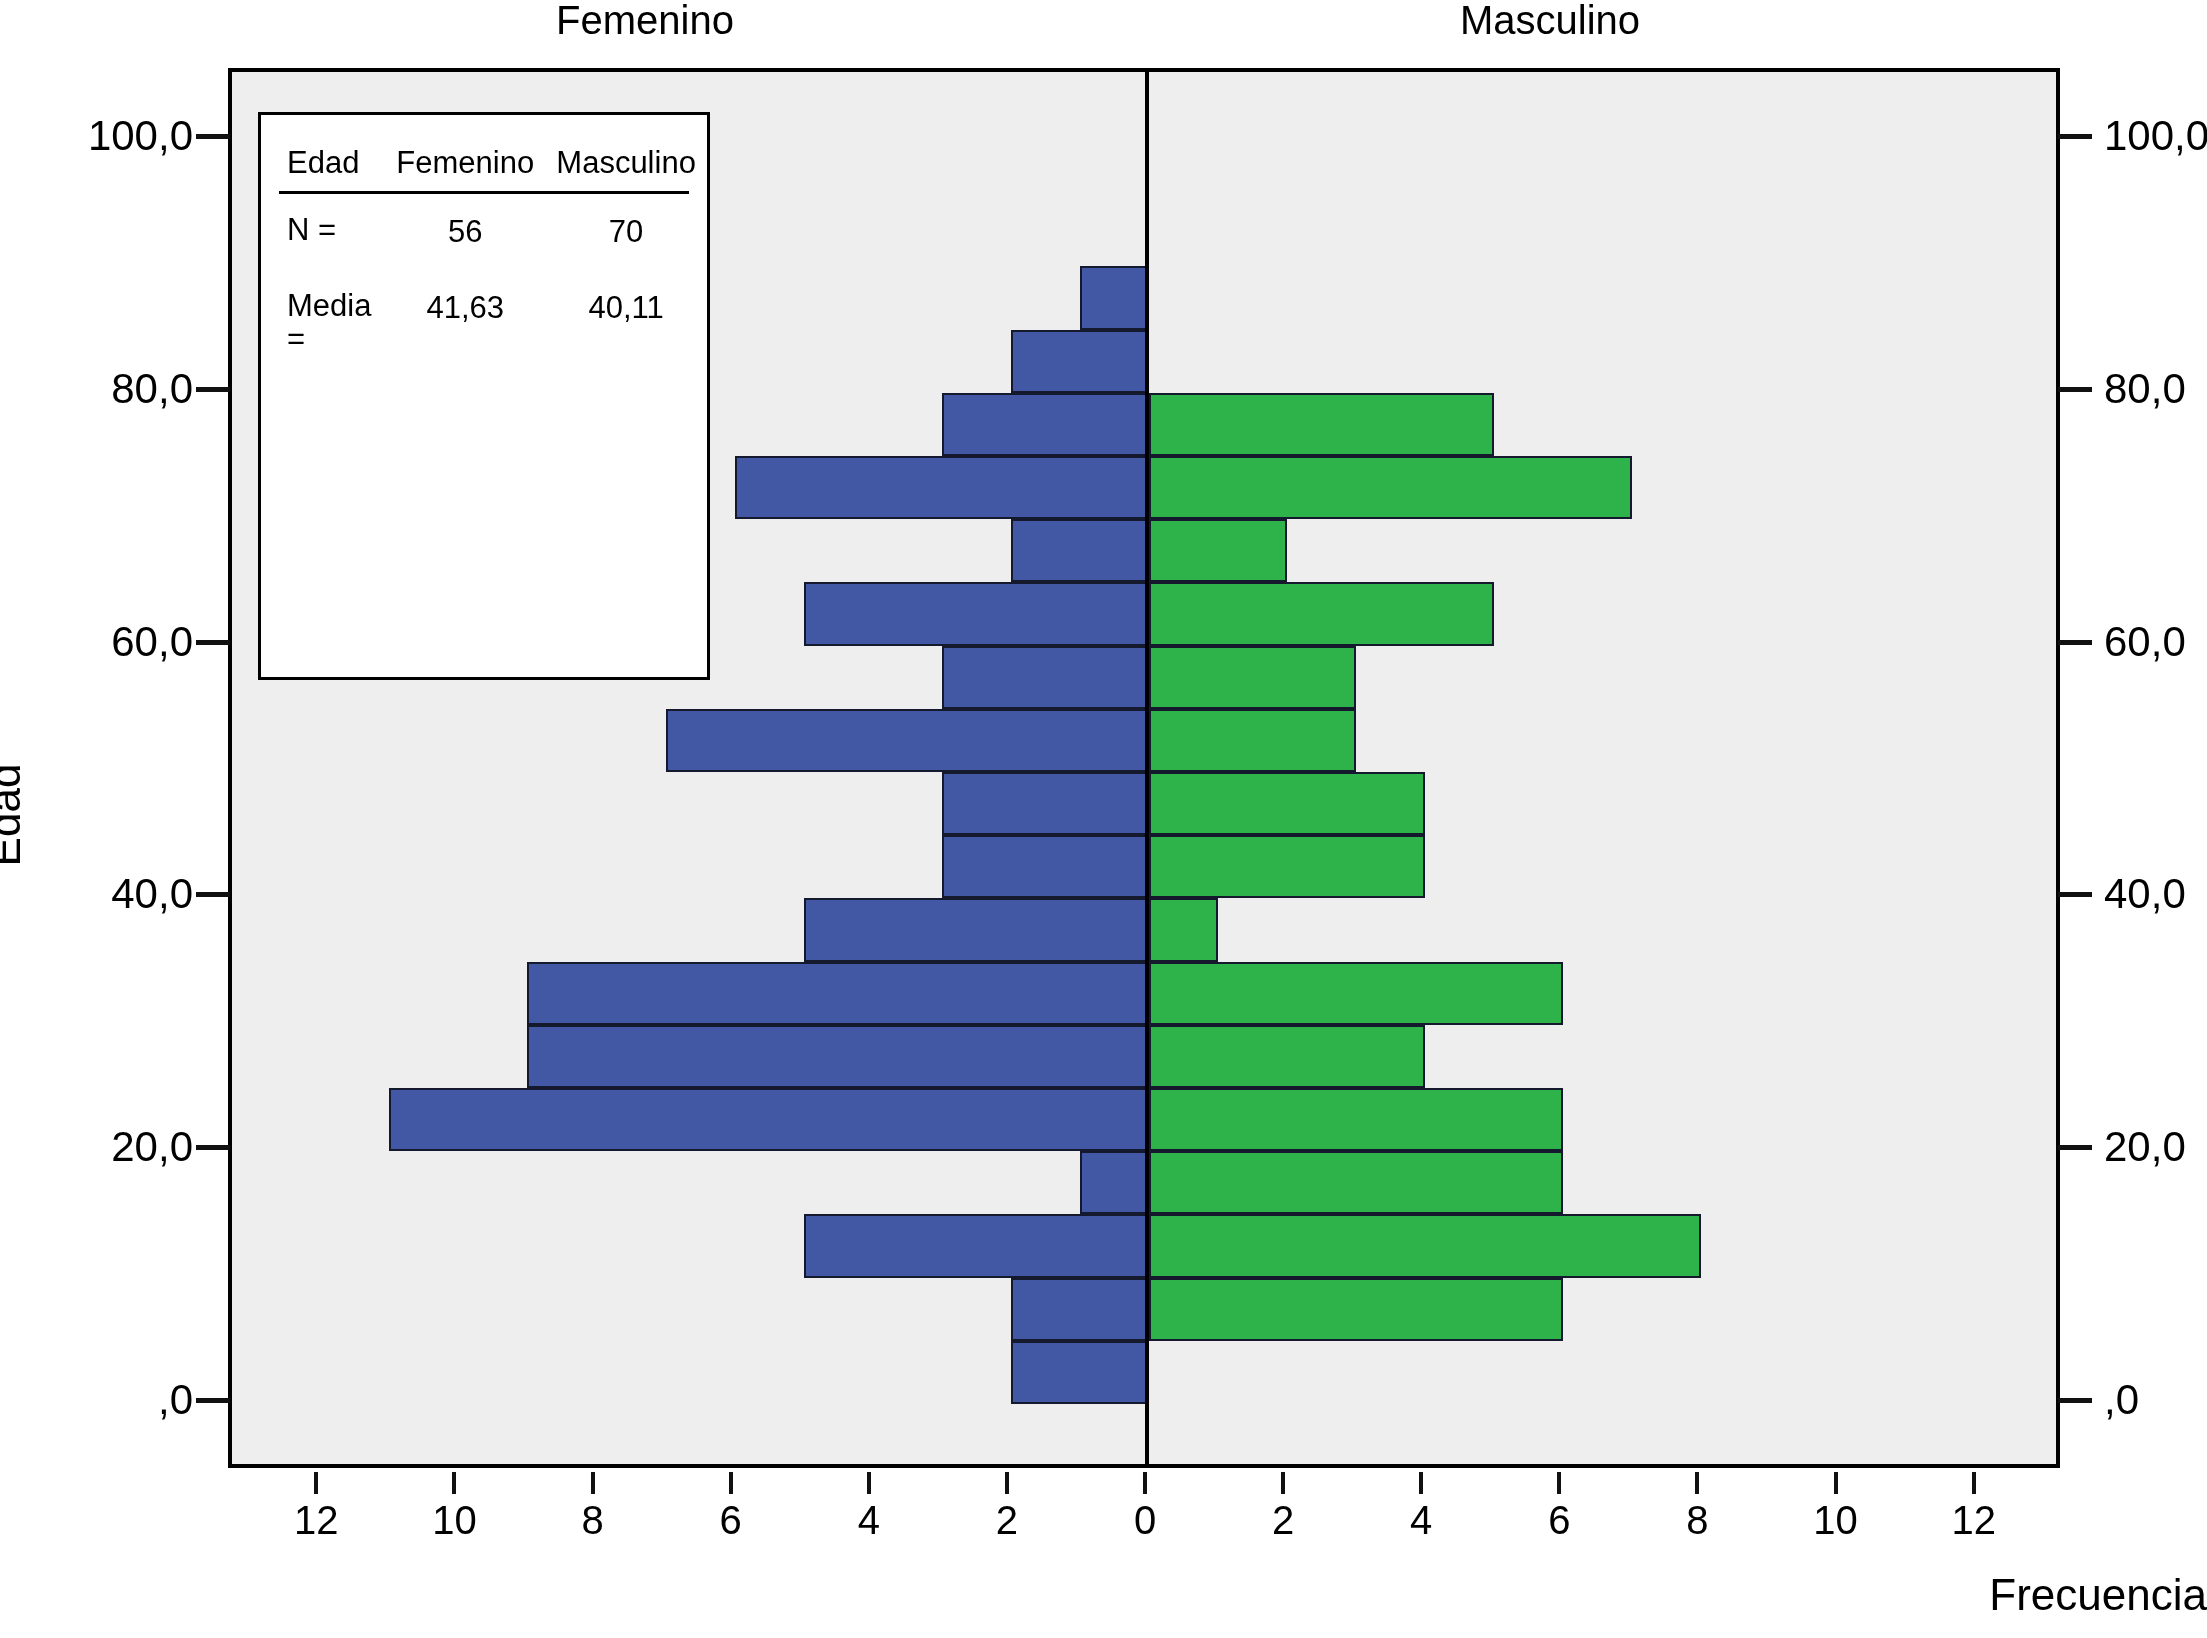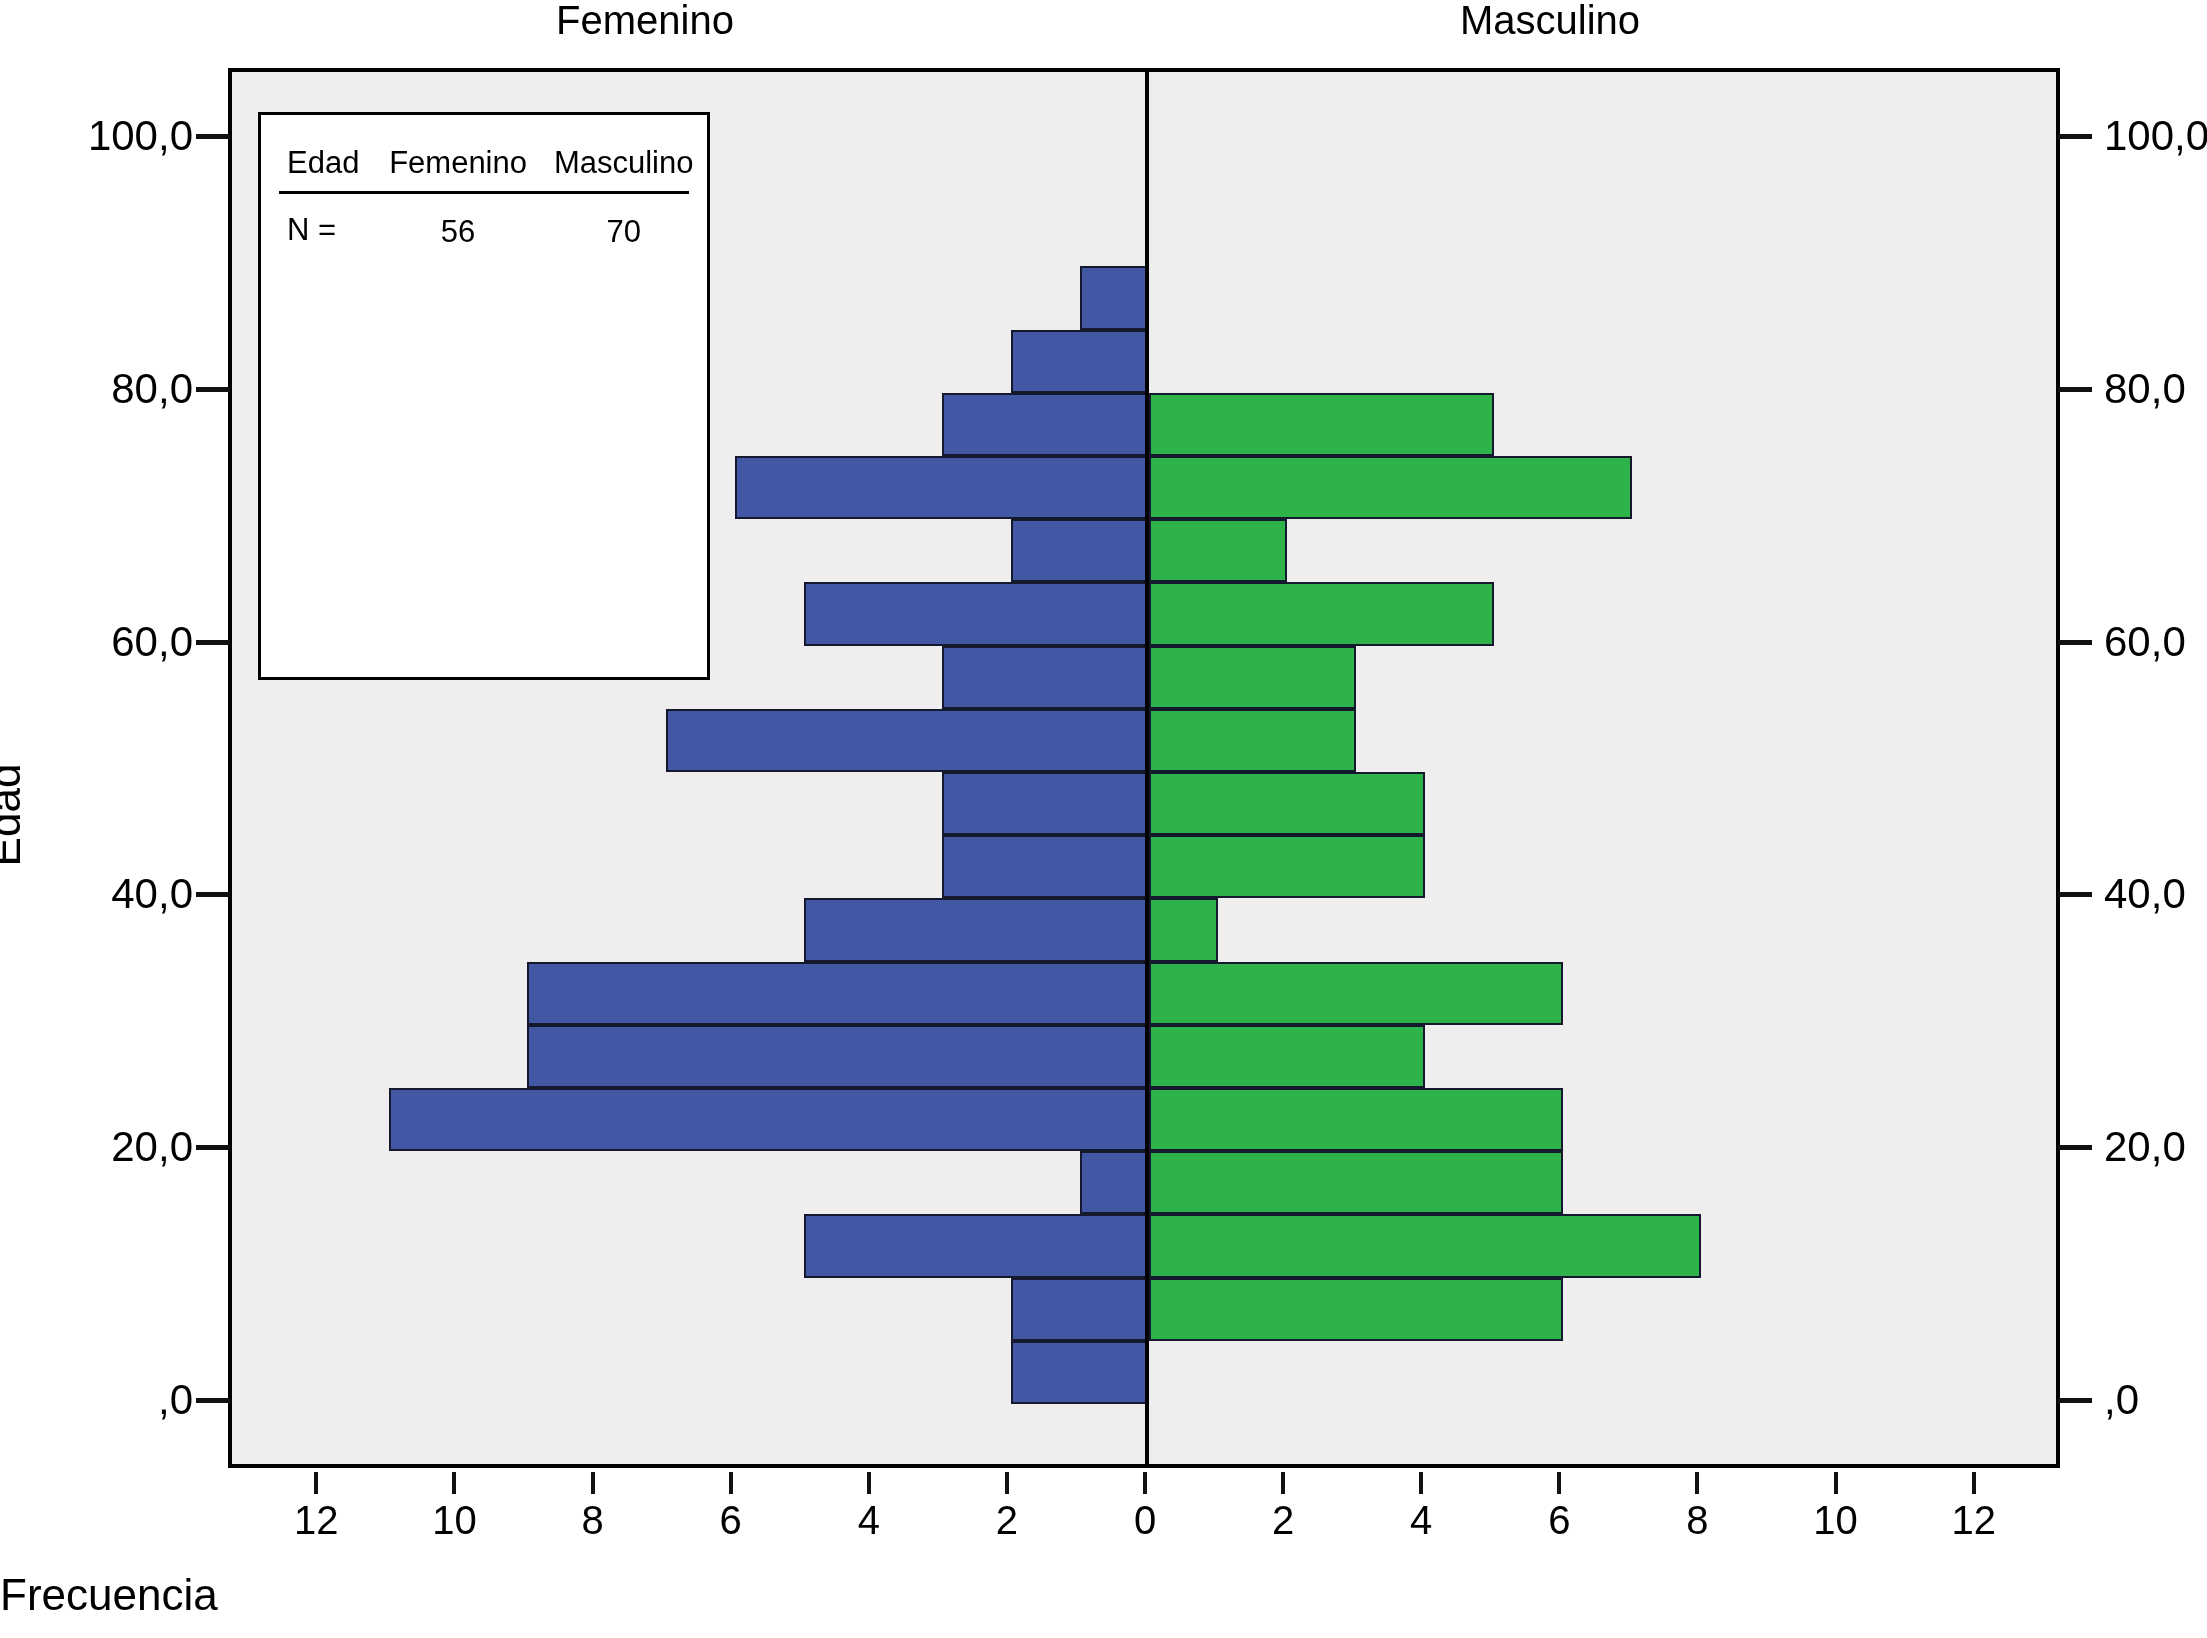--- a/index.html
+++ b/index.html
@@ -93,21 +93,21 @@
     position:absolute;
     left:-46px; top:790px;
     font-size:44px;color:#000;
     transform:rotate(-90deg);
     transform-origin:center center;
     white-space:nowrap;
   }
   #axis-title-x{
     position:absolute;
     left:0; right:0; top:1570px;
-    text-align:left;
+    text-align:right;
     font-size:44px;color:#000;
   }
 
   
   #stats-box{
     position:absolute;
     left:258px; top:112px;
     width:452px; height:568px;
     background:#ffffff;
     border:3px solid #000000;
@@ -261,15 +261,20 @@
       <tr class="rule">
         <td colspan="3">
             <span class="rule-line"></span>
           </td>
       </tr>
       <tr>
         <td class="lbl">N =</td>
         <td>56</td>
         <td>70</td>
       </tr>
+      <tr>
+        <td class="lbl"><span id="media-label">Media<br>=</span></td>
+        <td>41,63</td>
+        <td>40,11</td>
+      </tr>
     </tbody>
   </table>
 </div>
 
 </body></html>

